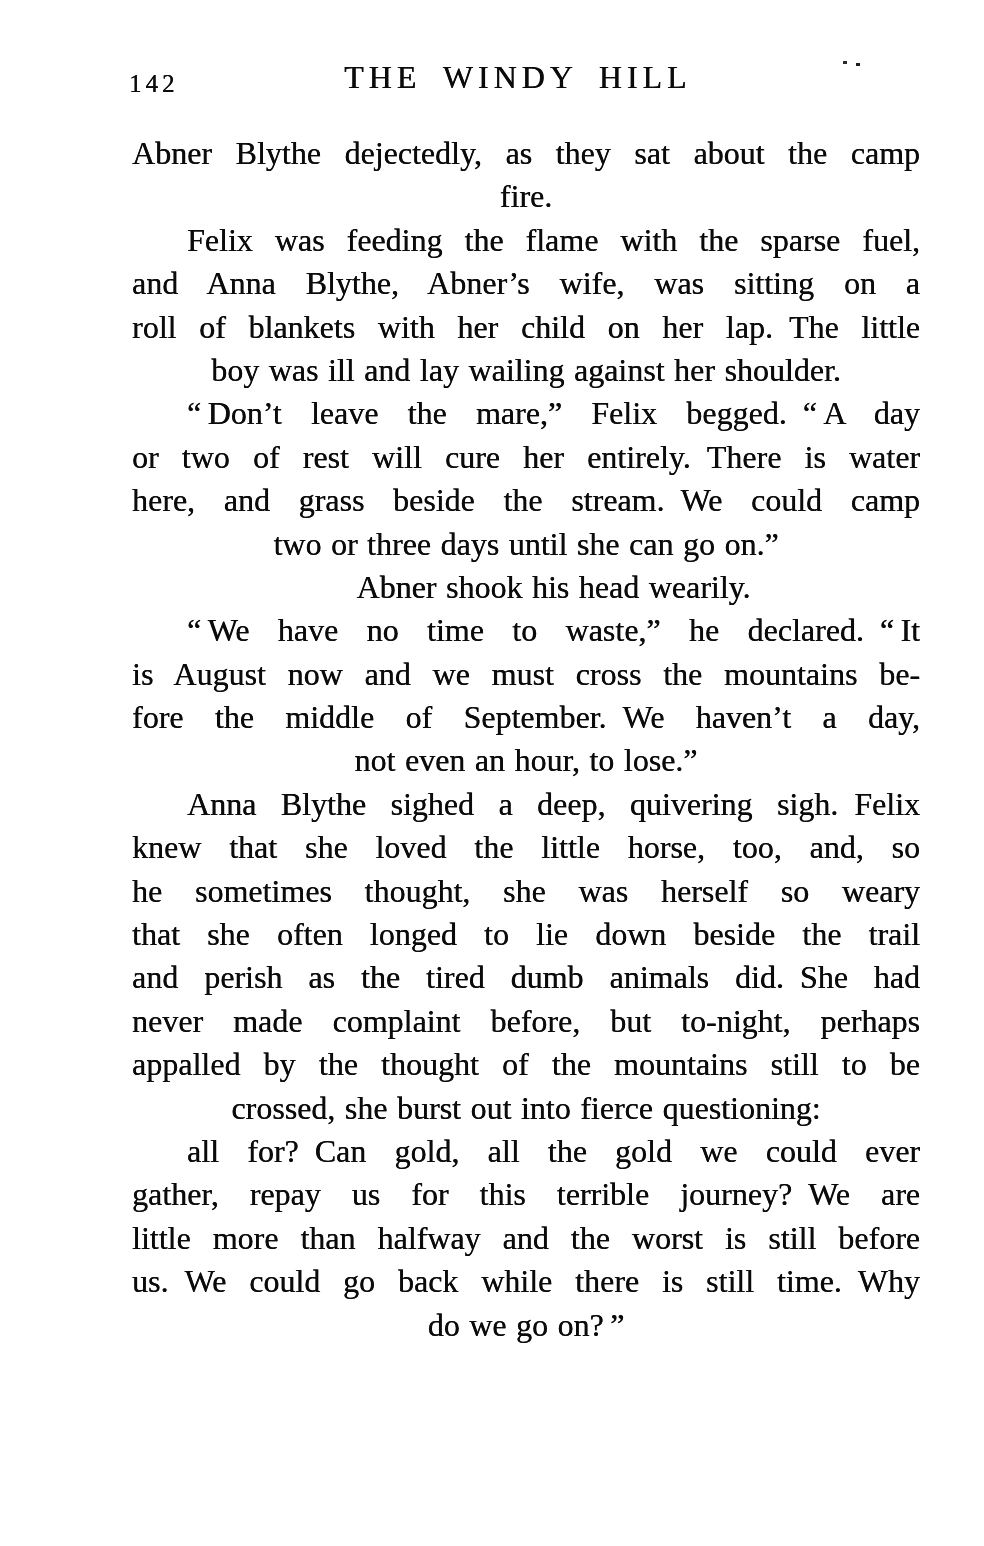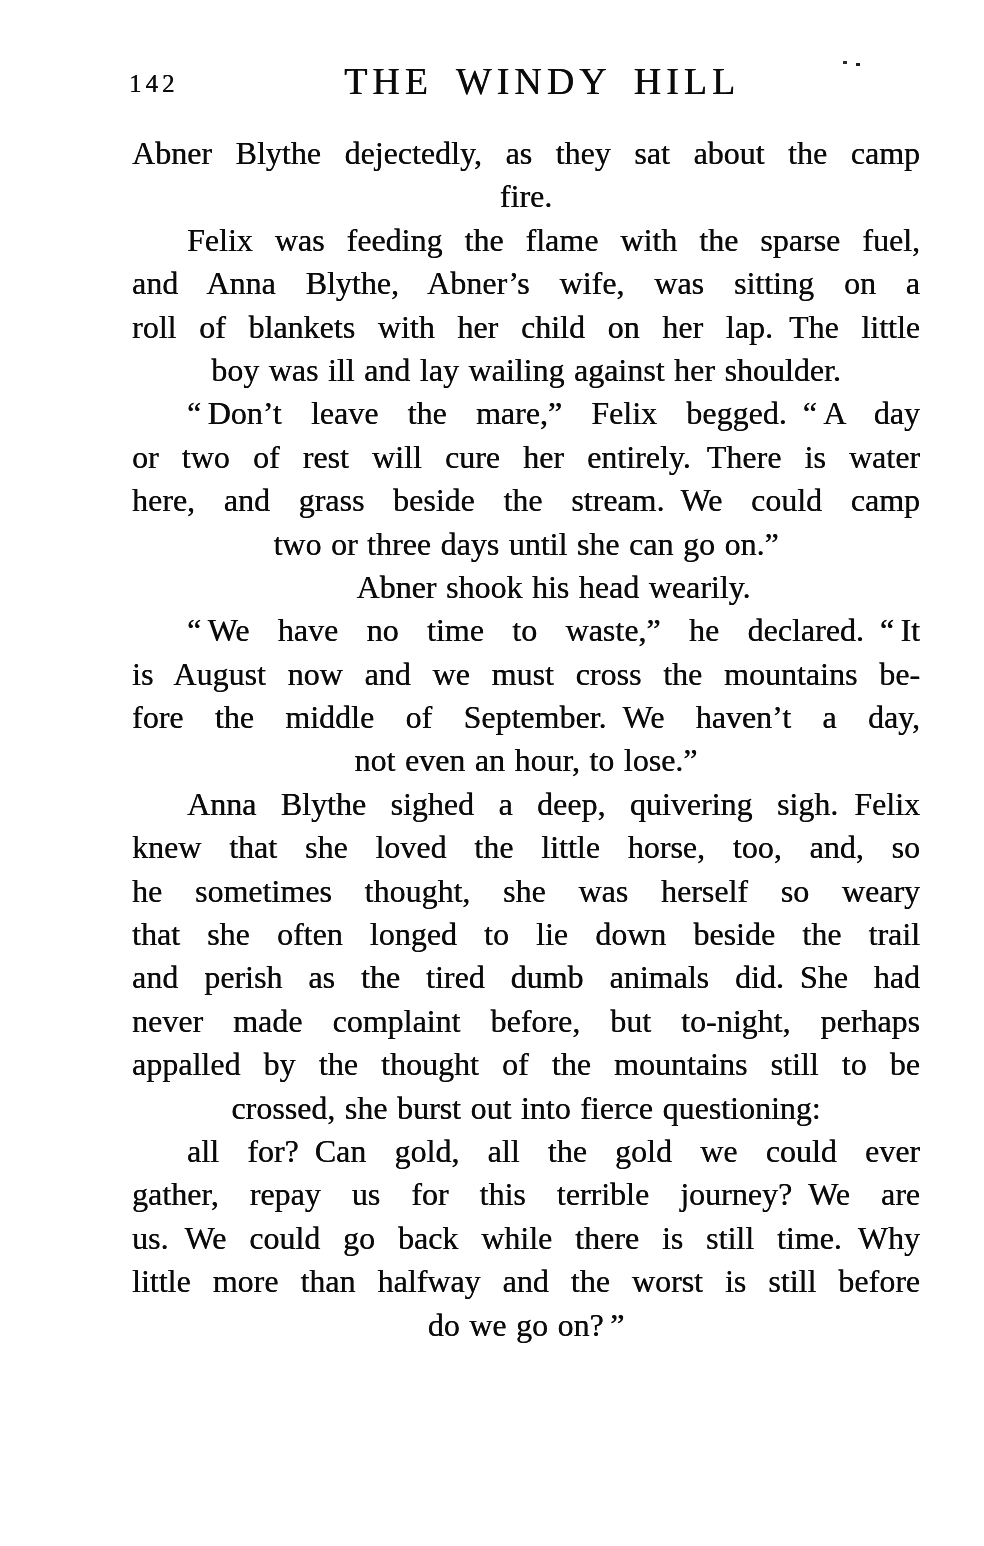--- a/index.html
+++ b/index.html
@@ -18,21 +18,21 @@
     position: absolute;
     left: 129px; top: 70px;
     font-size: 25px;
     letter-spacing: 4px;
     text-shadow: 0.3px 0 0 currentColor;
   }
   .running-title {
     position: absolute;
     left: 344px; top: 59px;
     margin: 0;
-    font-size: 38px;
+    font-size: 32px;
     font-weight: normal;
     letter-spacing: 5px;
     word-spacing: 9px;
     white-space: nowrap;
     text-shadow: 0.4px 0 0 currentColor;
   }
   .scan-artifact {
     position: absolute;
     left: 843px; top: 61px;
     width: 4px; height: 3px;
@@ -106,18 +106,18 @@
         <div class="line fill">he sometimes thought, she was herself so weary</div>
         <div class="line fill">that she often longed to lie down beside the trail</div>
         <div class="line fill">and perish as the tired dumb animals did. She had</div>
         <div class="line fill">never made complaint before, but to-night, perhaps</div>
         <div class="line fill">appalled by the thought of the mountains still to be</div>
         <div class="line last">crossed, she burst out into fierce questioning:</div>
       </div>
       <div class="para indent">
         <div class="line fill">all for? Can gold, all the gold we could ever</div>
         <div class="line fill">gather, repay us for this terrible journey? We are</div>
+        <div class="line fill">little more than halfway and the worst is still before</div>
         <div class="line fill">us. We could go back while there is still time. Why</div>
-        <div class="line fill">little more than halfway and the worst is still before</div>
         <div class="line last">do we go on? ”</div>
       </div>
     </main>
 </div>
 
 </body></html>

